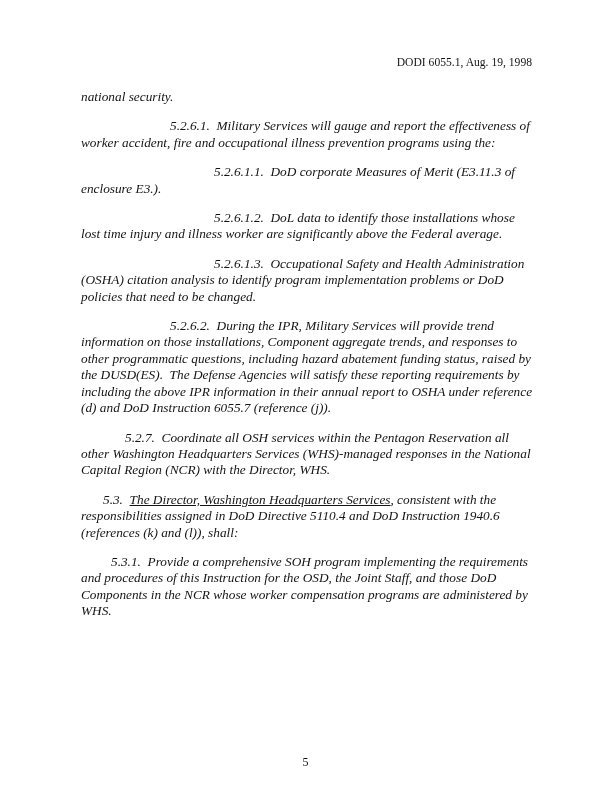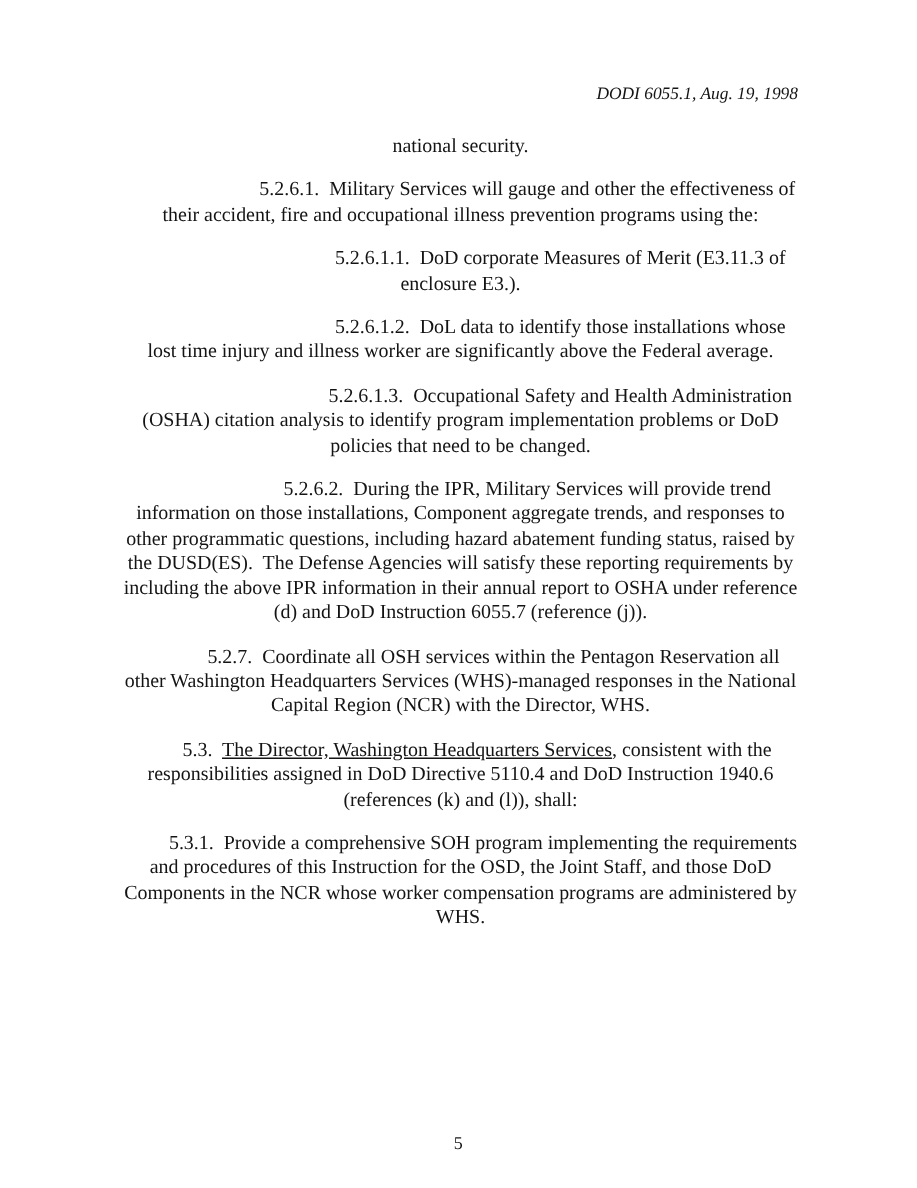--- a/index.html
+++ b/index.html
@@ -15,34 +15,34 @@
     color: #141414;
     font-family: "Liberation Serif", serif;
     font-size: 13.3px;
     line-height: 16.4px;
     overflow: hidden;
   }
   .doc-ref {
     position: absolute;
     top: 56px;
     right: 79px;
-    font-style: italic;
     font-size: 11.6px;
     line-height: 14px;
   }
   .content {
     position: absolute;
     top: 89px;
     left: 81px;
     width: 452px;
   }
   .para {
     margin: 0 0 13px 0;
     white-space: pre-wrap;
-    text-align: center;
+    text-align: left;
+    font-style: italic;
   }
   .indent-l0 { text-indent: 0; }
   .indent-s1 { text-indent: 22px; }
   .indent-s2 { text-indent: 30px; }
   .indent-l1 { text-indent: 44px; }
   .indent-l2 { text-indent: 89px; }
   .indent-l3 { text-indent: 133px; }
   .u { text-decoration: underline; }
   .page-number {
     position: absolute;
@@ -54,21 +54,21 @@
   }
 </style>
 </head>
 <body>
 
 <div class="page">
   <div class="doc-ref">DODI 6055.1, Aug. 19, 1998</div>
 
   <main class="content">
       <p class="para indent-l0"><span>national security.</span></p>
-      <p class="para indent-l2"><span>5.2.6.1.  Military Services will gauge and other the effectiveness of their accident, fire and occupational illness prevention programs using the:</span></p>
+      <p class="para indent-l2"><span>5.2.6.1.  Military Services will gauge and report the effectiveness of worker accident, fire and occupational illness prevention programs using the:</span></p>
       <p class="para indent-l3"><span>5.2.6.1.1.  DoD corporate Measures of Merit (E3.11.3 of enclosure E3.).</span></p>
       <p class="para indent-l3"><span>5.2.6.1.2.  DoL data to identify those installations whose lost time injury and illness worker are significantly above the Federal average.</span></p>
       <p class="para indent-l3"><span>5.2.6.1.3.  Occupational Safety and Health Administration (OSHA) citation analysis to identify program implementation problems or DoD policies that need to be changed.</span></p>
       <p class="para indent-l2"><span>5.2.6.2.  During the IPR, Military Services will provide trend information on those installations, Component aggregate trends, and responses to other programmatic questions, including hazard abatement funding status, raised by the DUSD(ES).  The Defense Agencies will satisfy these reporting requirements by including the above IPR information in their annual report to OSHA under reference (d) and DoD Instruction 6055.7 (reference (j)).</span></p>
       <p class="para indent-l1"><span>5.2.7.  Coordinate all OSH services within the Pentagon Reservation all other Washington Headquarters Services (WHS)-managed responses in the National Capital Region (NCR) with the Director, WHS.</span></p>
       <p class="para indent-s1"><span>5.3.  </span><span class="u">The Director, Washington Headquarters Services</span><span>, consistent with the responsibilities assigned in DoD Directive 5110.4 and DoD Instruction 1940.6 (references (k) and (l)), shall:</span></p>
       <p class="para indent-s2"><span>5.3.1.  Provide a comprehensive SOH program implementing the requirements and procedures of this Instruction for the OSD, the Joint Staff, and those DoD Components in the NCR whose worker compensation programs are administered by WHS.</span></p>
     </main>
 
   <div class="page-number">5</div>

